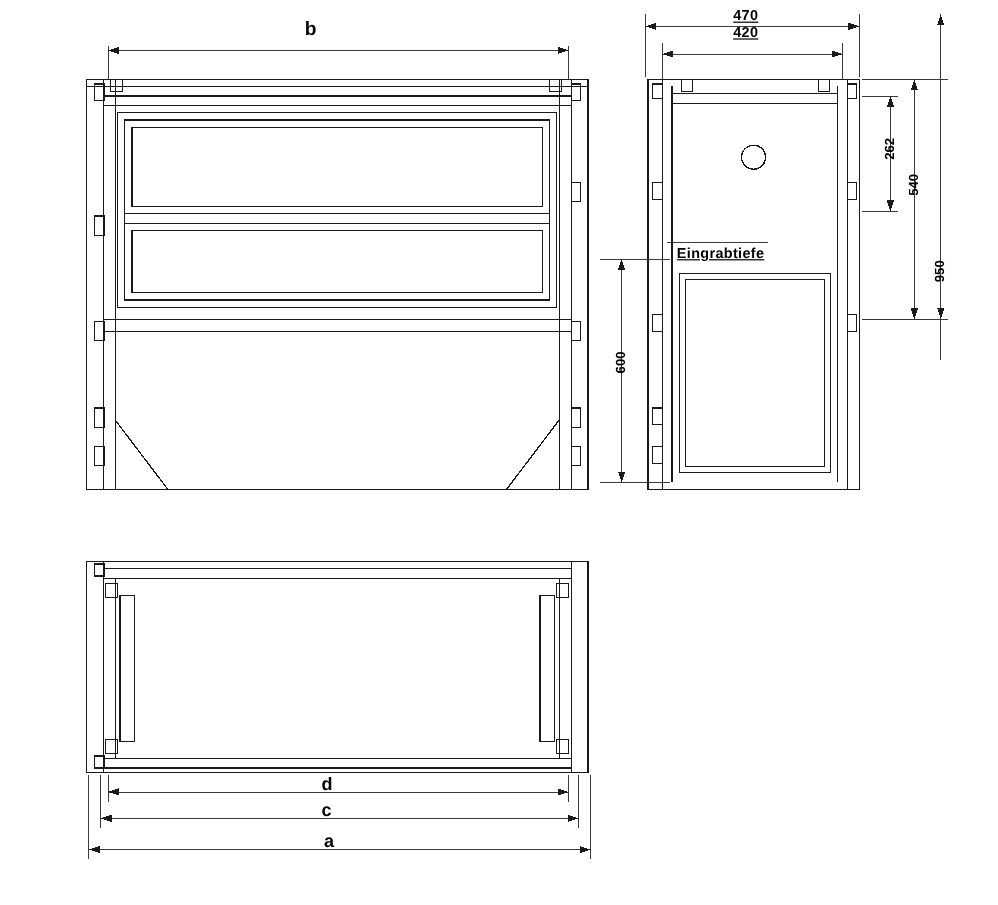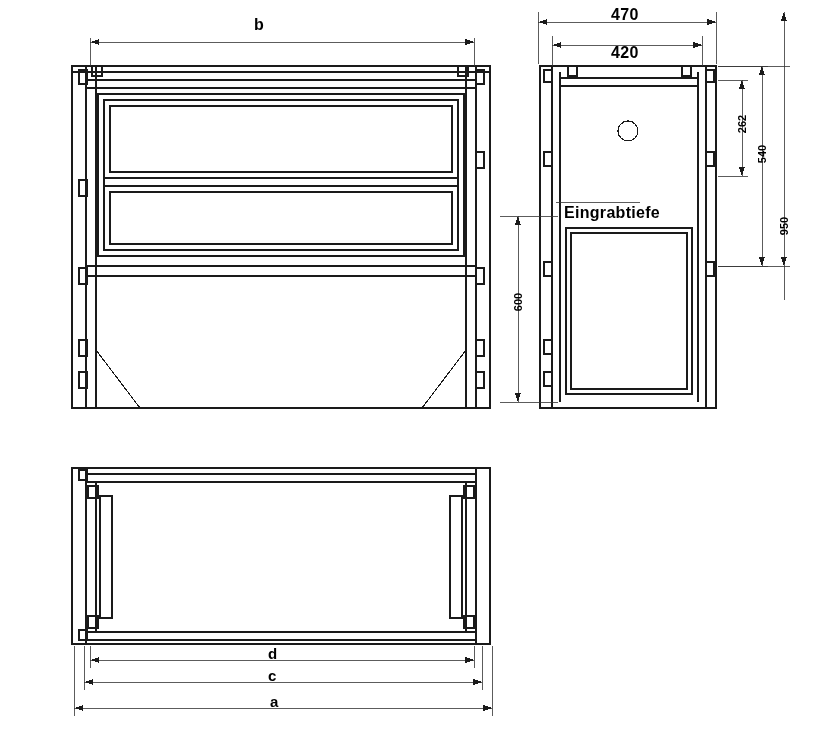--- a/index.html
+++ b/index.html
@@ -1,19 +1,19 @@
 <!DOCTYPE html>
 <html><head>
 <meta charset="utf-8">
 <style>
   html,body{margin:0;padding:0;background:#ffffff;}
   body{width:832px;height:754px;font-family:"Liberation Sans",sans-serif;}
   #sheet{position:relative;width:832px;height:754px;overflow:hidden;background:#fff;}
   .lbl{position:absolute;color:#000;font-weight:bold;font-size:13px;letter-spacing:0.3px;white-space:nowrap;}
-  .lbl.small{font-size:16px;font-weight:bold;}
+  .lbl.small{font-size:12px;font-weight:bold;text-decoration:underline;}
   .vlbl{position:absolute;color:#000;font-weight:bold;font-size:11px;white-space:nowrap;
         transform-origin:50% 50%;transform:rotate(-90deg);}
   svg.diag{position:absolute;left:0;top:0;width:832px;height:754px;pointer-events:none;}
 </style>
 </head>
 <body>
 
 <div id="sheet">
 
   <svg class="diag" viewBox="0 0 832 754">
@@ -192,21 +192,21 @@
         <polygon points="74,708 83,705 83,711"></polygon>
         <polygon points="492,708 483,705 483,711"></polygon>
       </g>
     </g>
   </svg>
 
   <div class="lbl" style="left:254px;top:16px;font-size:16px;">b</div>
 
   <div class="lbl small" style="left:611px;top:6px;">470</div>
 
-  <div class="lbl small" style="left:611px;top:44px;">420</div>
+  <div class="lbl small" style="left:611px;top:20px;">420</div>
 
   <div class="vlbl" style="left:722px;top:118px;width:40px;text-align:center;">262</div>
 
   <div class="vlbl" style="left:742px;top:148px;width:40px;text-align:center;">540</div>
 
   <div class="vlbl" style="left:764px;top:220px;width:40px;text-align:center;">950</div>
 
   <div class="vlbl" style="left:498px;top:296px;width:40px;text-align:center;">600</div>
 
   <div class="lbl small" style="left:564px;top:204px;">Eingrabtiefe</div>

